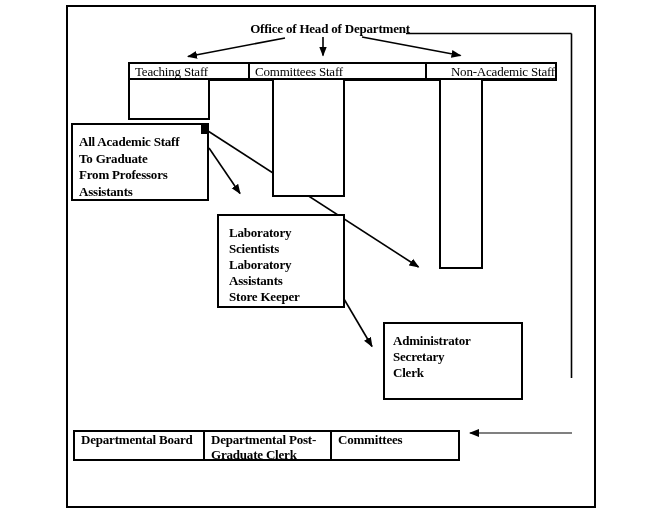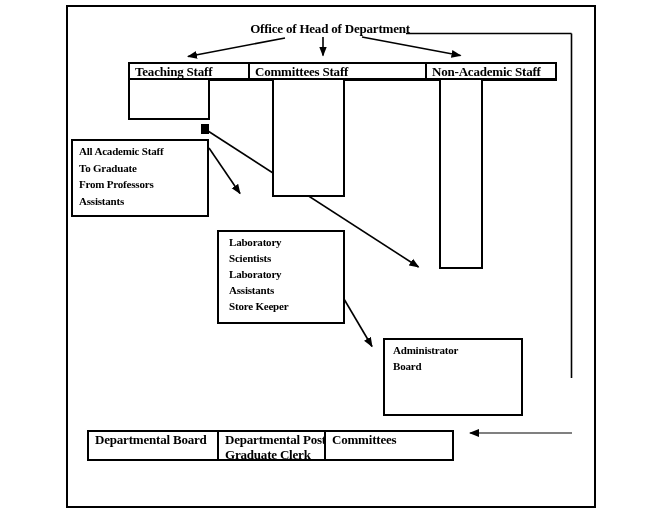--- a/index.html
+++ b/index.html
@@ -35,49 +35,47 @@
   #ah path{fill:var(--line);}
   .box{
     border:2px solid var(--line);
     background:var(--bg);
   }
   .hcell{
     top:62px;height:19px;
     border:2px solid var(--line);
     border-bottom-width:3px;
     background:var(--bg);
-    font-weight:bold;font-size:13px;line-height:13px;
+    font-weight:normal;font-size:13px;line-height:13px;
     letter-spacing:-0.2px;
     padding:1px 0 0 5px;
     white-space:nowrap;
     color:var(--line);
   }
   .text-box{
-    font-weight:bold;font-size:11px;
+    font-weight:bold;font-size:13px;
     letter-spacing:-0.2px;
     color:var(--line);
-    padding:2px 0 0 6px;
+    padding:9px 0 0 6px;
     white-space:nowrap;
-    margin-top:16px;
   }
   .lh17{line-height:16.5px;}
   .lh16{line-height:16px;}
   .corner-mark{
     left:201px;top:124px;width:8px;height:10px;
     background:var(--line);
   }
   .bcell{
     top:430px;height:31px;
     border:2px solid var(--line);
     background:var(--bg);
     font-weight:bold;font-size:13px;line-height:14.5px;
     letter-spacing:-0.2px;
     padding:1px 4px 0 6px;
     color:var(--line);
-    margin-left:14px;
   }
 </style>
 </head>
 <body>
 
 <div class="canvas">
 
   <div class="abs outer-border"></div>
 
   <div class="abs fig-title">Office of Head of Department</div>
@@ -98,21 +96,21 @@
     <line x1="344" y1="299" x2="372" y2="346.5" marker-end="url(#ah)"></line>
     <line x1="572" y1="433" x2="470" y2="433" class="gray" marker-end="url(#ah)"></line>
   </svg>
 
   <div class="abs hcell" style="left:128px;width:122px;">
     <span>Teaching Staff</span>
   </div>
   <div class="abs hcell" style="left:248px;width:179px;">
     <span>Committees Staff</span>
   </div>
-  <div class="abs hcell" style="left:425px;width:132px;">
+  <div class="abs hcell" style="left:425px;width:132px;text-align:right;">
     <span>Non-Academic Staff</span>
   </div>
 
   <div class="abs box" style="left:128px;top:78px;width:82px;height:42px;"></div>
   <div class="abs box" style="left:272px;top:78px;width:73px;height:119px;"></div>
   <div class="abs box" style="left:439px;top:78px;width:44px;height:191px;"></div>
 
   <div class="abs box text-box lh17" style="left:71px;top:123px;width:138px;height:78px;">
     <div>All Academic Staff</div>
     <div>To Graduate</div>
@@ -124,26 +122,27 @@
   <div class="abs box text-box lh16" style="left:217px;top:214px;width:128px;height:94px;padding-left:10px;">
     <div>Laboratory</div>
     <div>Scientists</div>
     <div>Laboratory</div>
     <div>Assistants</div>
     <div>Store Keeper</div>
   </div>
 
   <div class="abs box text-box lh16" style="left:383px;top:322px;width:140px;height:78px;padding-left:8px;">
     <div>Administrator</div>
-    <div>Board</div>
+    <div>Secretary</div>
+    <div>Clerk</div>
   </div>
 
   <div class="abs bcell" style="left:73px;width:132px;">
     <span>Departmental Board</span>
   </div>
   <div class="abs bcell" style="left:203px;width:129px;">
     <span>Departmental Post-Graduate Clerk</span>
   </div>
-  <div class="abs bcell" style="left:310px;width:130px;">
+  <div class="abs bcell" style="left:330px;width:130px;">
     <span>Committees</span>
   </div>
 
 </div>
 
 </body></html>

